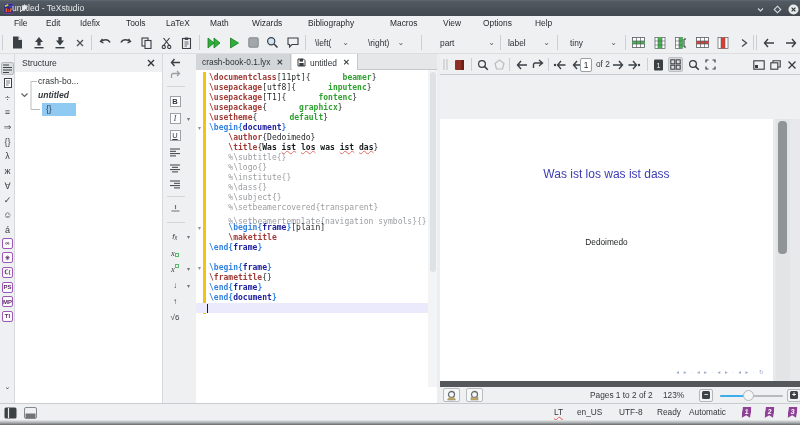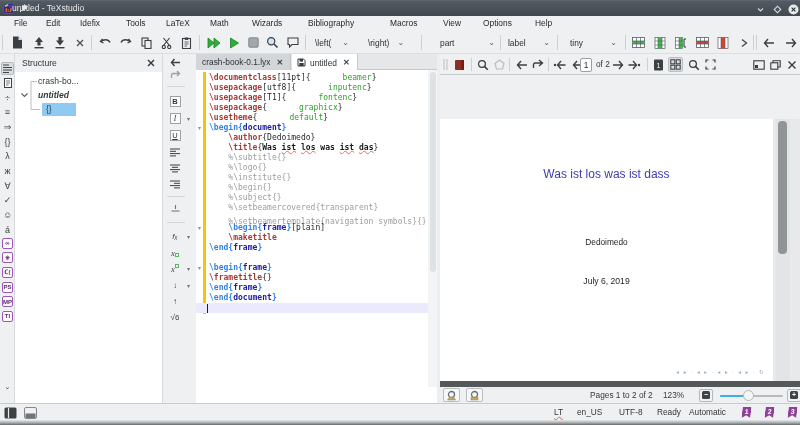--- a/index.html
+++ b/index.html
@@ -78,21 +78,21 @@
   #changebar { position:absolute; left:7px; top:2px; width:2.5px; height:242px; background:#f3c30f; }
   .codeline { position:absolute; left:0; width:241px; height:10.0px; line-height:10.0px;
     font-family:"DejaVu Sans Mono", monospace; font-size:8px; white-space:pre; padding-left:13px; }
   .codeline span { letter-spacing:0.02px; }
   .cur-line { background:#eaeafc; }
   .caret { position:absolute; left:10.5px; top:0.5px; width:1px; height:9.3px; background:#1b1e21; }
   .fold { position:absolute; left:0px; width:7px; color:#8d9296; font-size:6px; line-height:10.0px; text-align:center; }
   .cmd { color:#a03b36; font-weight:bold; }
   .beg { color:#3583e0; font-weight:bold; }
   .env { color:#20209c; font-weight:bold; }
-  .grn { color:#31a032; font-weight:normal;padding-left:32px; }
+  .grn { color:#31a032; font-weight:bold;padding-left:32px; }
   .com { color:#9a9da0; }
   .p   { color:#26282a; }
   .ttl { color:#17191b; font-weight:bold; }
   .sp  { color:#17191b; font-weight:bold; text-decoration:underline; text-decoration-style:wavy;
          text-decoration-color:#e66a63; text-decoration-thickness:0.8px; text-underline-offset:0px; }
   #edscroll { left:232px; top:16px; width:9px; height:317px; background:#f3f4f5; }
   #edscroll .hdl { position:absolute; left:1.5px; top:2px; width:6px; height:200px;
     background:#dfe2e4; border-radius:3px; }
   #edstatusbar { left:-34px; top:333px; width:275px; height:16px; background:#f5f6f7;
     border-top:1px solid #dddfe1; font-size:8.4px; color:#34383c; }
@@ -499,21 +499,21 @@
           <div class="codeline" style="top: 13.3px;"><span class="cmd">\usepackage</span><span class="p">[utf8]</span><span class="p">{</span><span class="grn">inputenc</span><span class="p">}</span></div>
           <div class="codeline" style="top: 23.3px;"><span class="cmd">\usepackage</span><span class="p">[T1]</span><span class="p">{</span><span class="grn">fontenc</span><span class="p">}</span></div>
           <div class="codeline" style="top: 33.3px;"><span class="cmd">\usepackage</span><span class="p">{</span><span class="grn">graphicx</span><span class="p">}</span></div>
           <div class="codeline" style="top: 43.3px;"><span class="cmd">\usetheme</span><span class="p">{</span><span class="grn">default</span><span class="p">}</span></div>
           <div class="codeline" style="top: 53.3px;"><span class="beg">\begin{</span><span class="env">document</span><span class="beg">}</span></div>
           <div class="codeline" style="top: 63.3px;"><span class="p">    </span><span class="cmd">\author</span><span class="p">{Dedoimedo}</span></div>
           <div class="codeline" style="top: 73.3px;"><span class="p">    </span><span class="cmd">\title</span><span class="p">{</span><span class="ttl">Was</span><span class="ttl"> </span><span class="sp">ist</span><span class="ttl"> </span><span class="sp">los</span><span class="ttl"> </span><span class="ttl">was</span><span class="ttl"> </span><span class="sp">ist</span><span class="ttl"> </span><span class="sp">das</span><span class="p">}</span></div>
           <div class="codeline" style="top: 83.3px;"><span class="p">    </span><span class="com">%\subtitle{}</span></div>
           <div class="codeline" style="top: 93.3px;"><span class="p">    </span><span class="com">%\logo{}</span></div>
           <div class="codeline" style="top: 103.3px;"><span class="p">    </span><span class="com">%\institute{}</span></div>
-          <div class="codeline" style="top: 113.3px;"><span class="p">    </span><span class="com">%\begin{}</span></div>
+          <div class="codeline" style="top: 113.3px;"><span class="p">    </span><span class="com">%\dass{}</span></div>
           <div class="codeline" style="top: 123.3px;"><span class="p">    </span><span class="com">%\subject{}</span></div>
           <div class="codeline" style="top: 133.3px;"><span class="p">    </span><span class="com">%\setbeamercovered{transparent}</span></div>
           <div class="codeline" style="top: 147px;"><span class="p">    </span><span class="com">%\setbeamertemplate{navigation symbols}{}</span></div>
           <div class="codeline" style="top: 153.3px;"><span class="p">    </span><span class="beg">\begin{</span><span class="env">frame</span><span class="beg">}</span><span class="p">[plain]</span></div>
           <div class="codeline" style="top: 163.3px;"><span class="p">    </span><span class="cmd">\maketitle</span></div>
           <div class="codeline" style="top: 173.3px;"><span class="beg">\end{</span><span class="env">frame</span><span class="beg">}</span></div>
           <div class="codeline" style="top: 183.3px;"></div>
           <div class="codeline" style="top: 193.3px;"><span class="beg">\begin{</span><span class="env">frame</span><span class="beg">}</span></div>
           <div class="codeline" style="top: 203.3px;"><span class="cmd">\frametitle</span><span class="p">{}</span></div>
           <div class="codeline" style="top: 213.3px;"><span class="beg">\end{</span><span class="env">frame</span><span class="beg">}</span></div>
@@ -631,21 +631,20 @@
           <svg width="10" height="10" viewBox="0 0 10 10">
               <path d="M1.5 1.5 L8.5 8.5 M8.5 1.5 L1.5 8.5" stroke="#33383c" stroke-width="1.3"></path>
             </svg>
         </div>
       </div>
 
       <div class="abs" id="pdfcontent">
         <div id="pdfpage1">
           <div id="pdf-title">Was ist los was ist dass</div>
           <div id="pdf-author">Dedoimedo</div>
-          <div id="pdf-date">July 6, 2019</div>
           <div id="pdf-nav">◂ ▸ ∙ ◂ ▸ ∙ ◂ ▸ ∙ ◂ ▸ ∙ ↻</div>
         </div>
         <div id="pdfsep"></div>
         <div id="pdfpage2"></div>
         <div id="pdfscroll">
             <div class="hdl"></div>
           </div>
       </div>
 
       <div class="abs" id="pdffooter">

